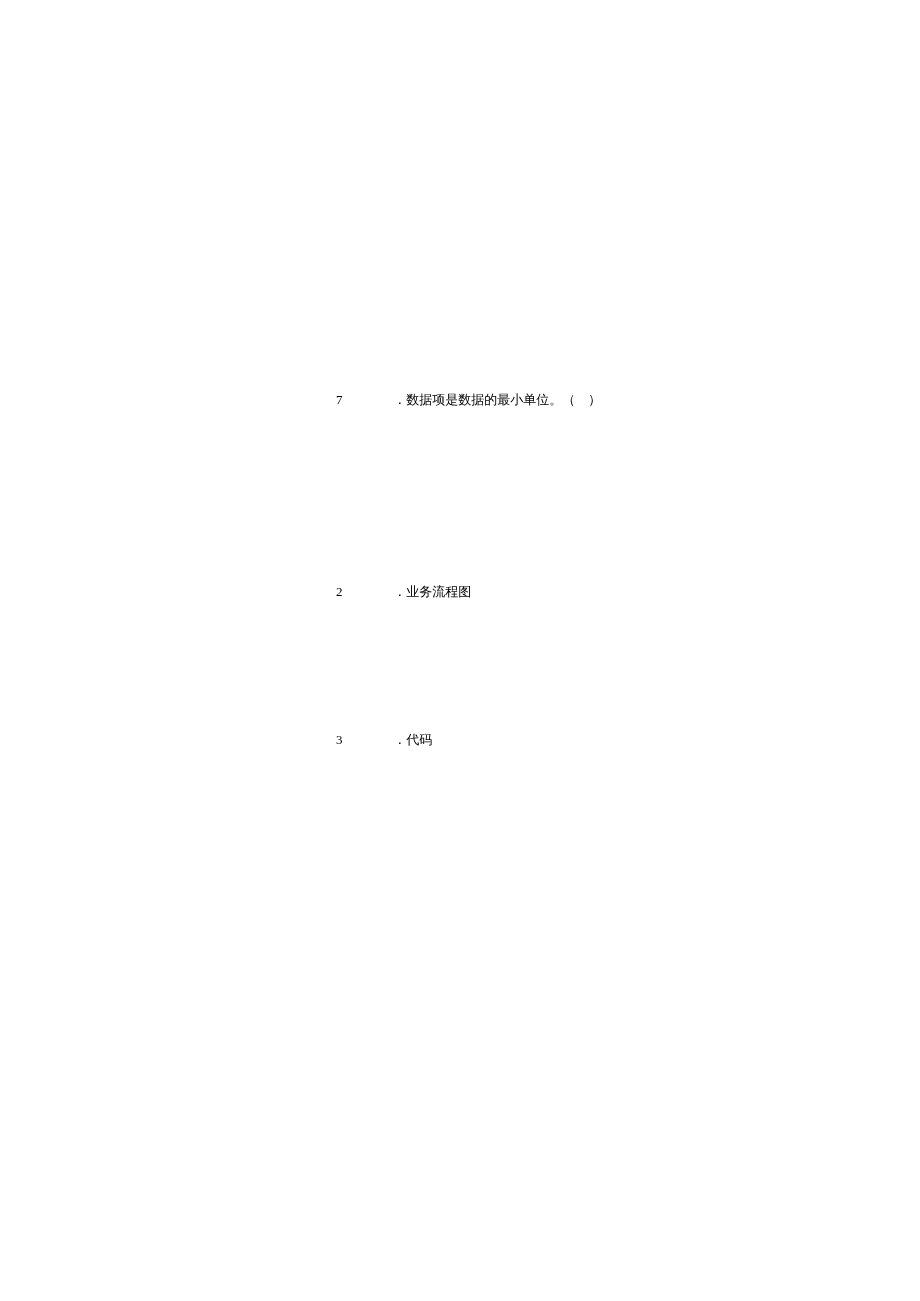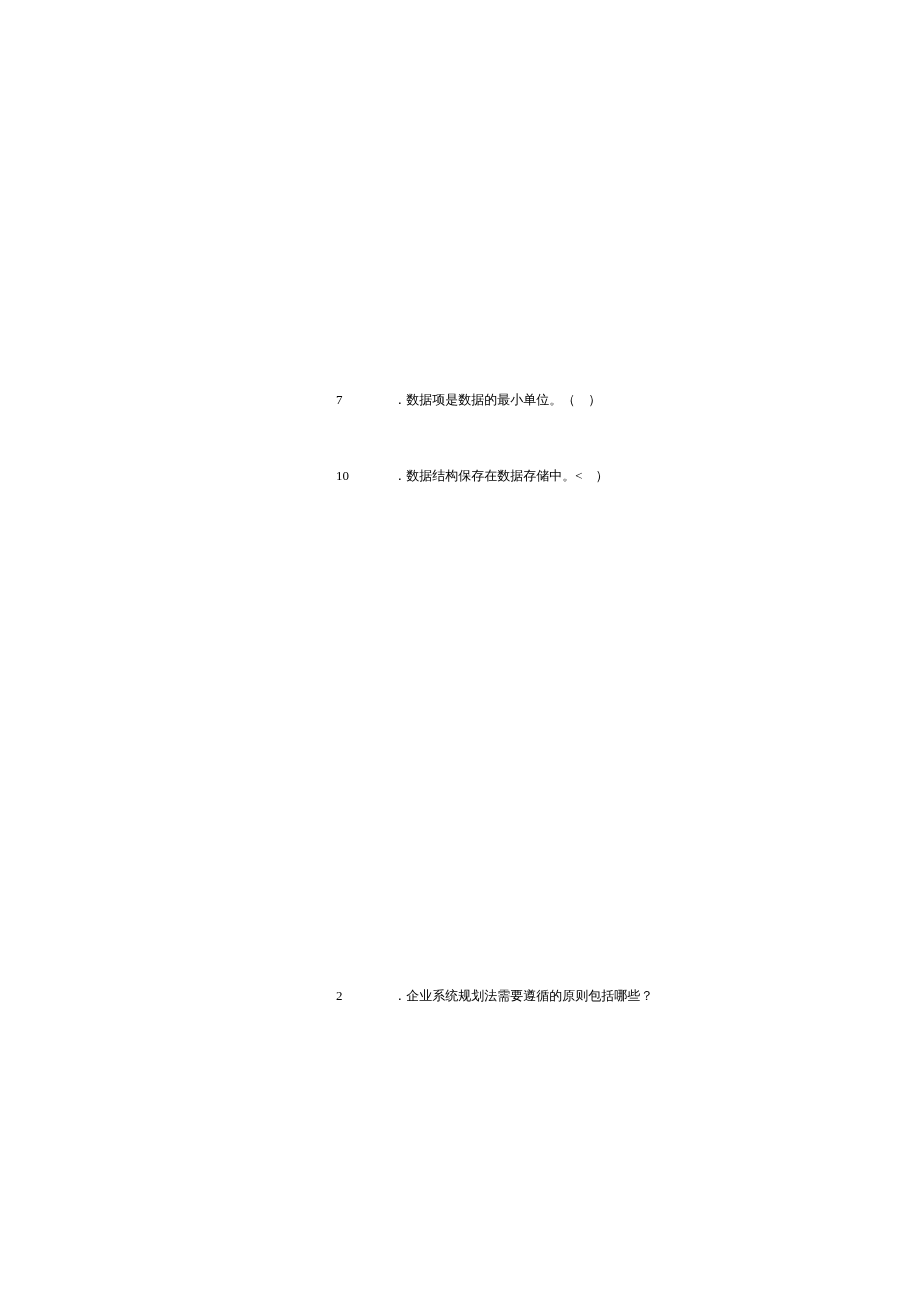--- a/index.html
+++ b/index.html
@@ -43,37 +43,37 @@
   </style>
 </head>
 <body>
 
 <div class="content">
 
   <div class="line">
     <span class="num">7</span>
     <span>．数据项是数据的最小单位。（　）</span>
   </div>
-  <div class="line">
-    <span class="num">10</span>
-    <span>．数据结构保存在数据存储中。&lt;　）</span>
-  </div>
 
   <div class="section-gap"></div>
 
 
   <div class="large-gap"></div>
 
+  <div class="line">
+    <span class="num">2</span>
+    <span>．业务流程图</span>
+  </div>
 
   <div class="large-gap"></div>
 
+  <div class="line">
+    <span class="num">3</span>
+    <span>．代码</span>
+  </div>
 
   <div style="height: 84px;"></div>
 
 
   <div class="huge-gap"></div>
 
-  <div class="line">
-    <span class="num">2</span>
-    <span>．企业系统规划法需要遵循的原则包括哪些？</span>
-  </div>
 
 </div>
 
 </body></html>

